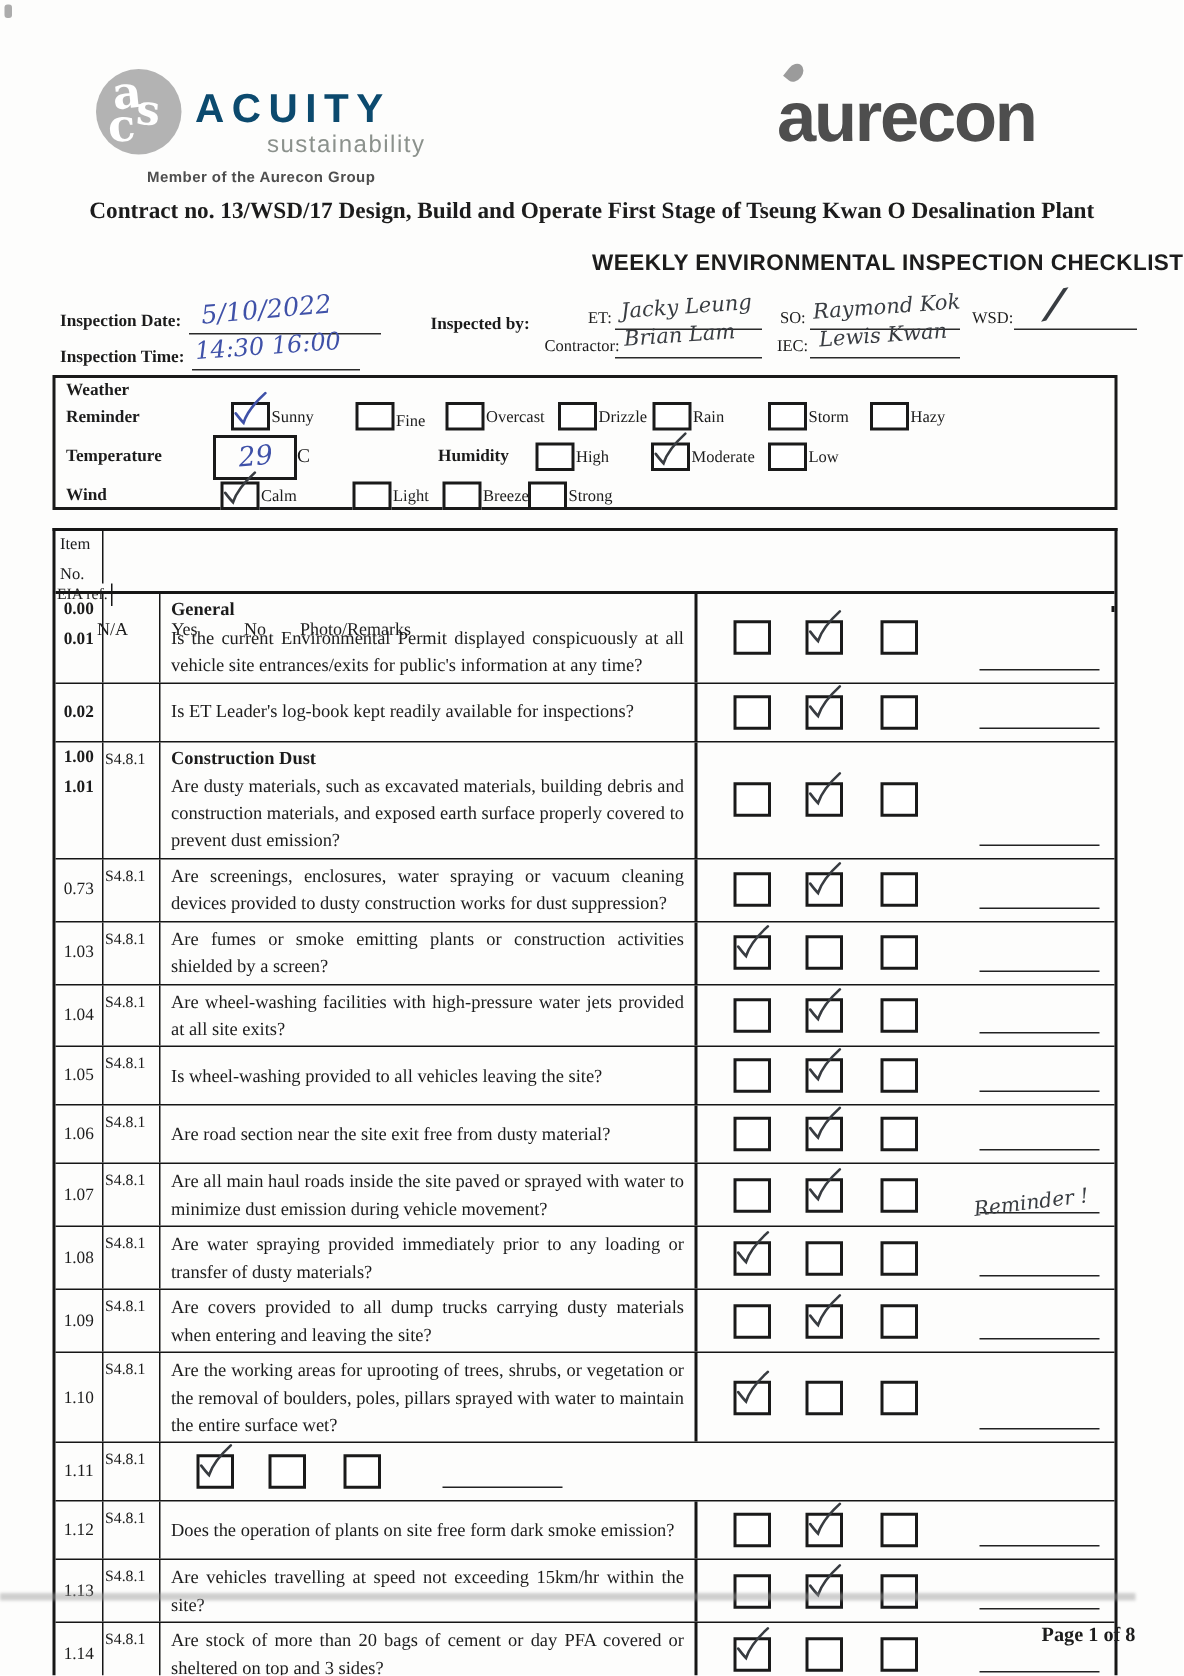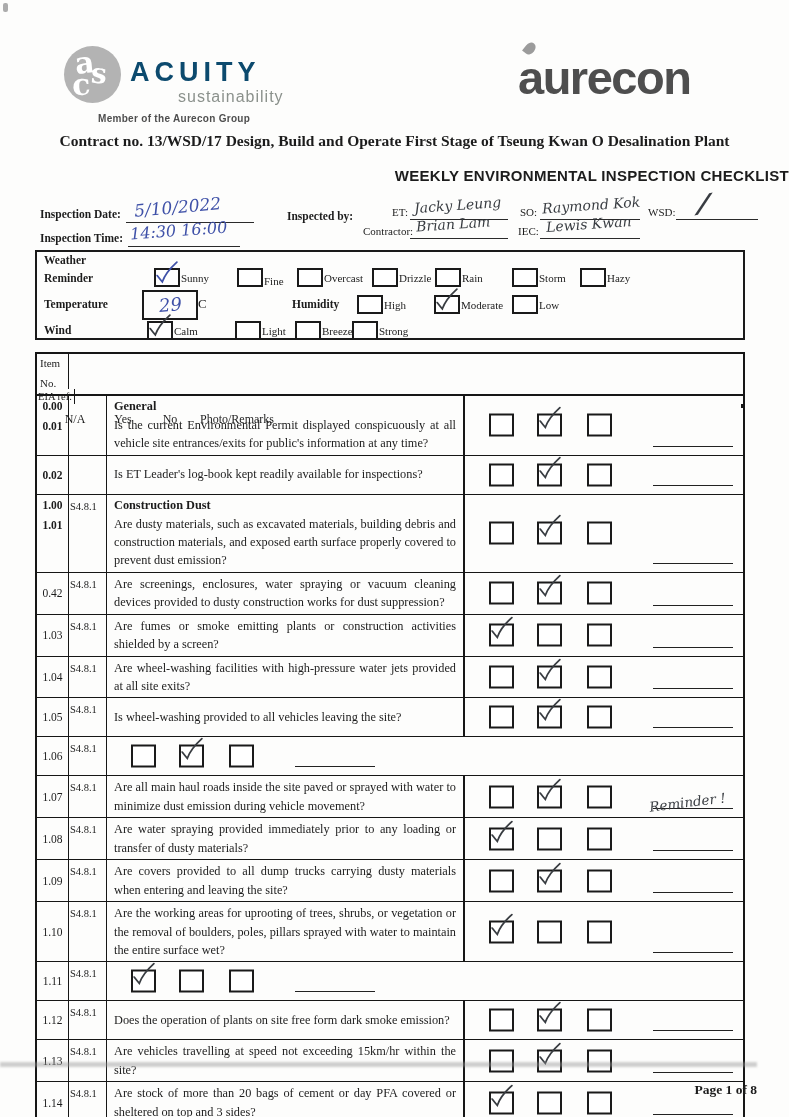--- a/index.html
+++ b/index.html
@@ -321,21 +321,21 @@
             </span>
       <span class="cb cb-no"></span>
       <span class="rem-line">
         <span class="rem-text hw hw-pen"></span>
       </span>
     </div>
   </div>
 
   <div class="t-row">
     <div class="c-item">
-            <div class="item-line">0.42</div>
+            <div class="item-line">0.73</div>
           </div>
     <div class="c-eia">S4.8.1</div>
     <div class="c-q">
 
       <div class="q-text">Are screenings, enclosures, water spraying or vacuum cleaning devices provided to dusty construction works for dust suppression?</div>
     </div>
     <div class="c-ans">
       <span class="cb cb-na"></span>
       <span class="cb cb-yes">
               <svg viewBox="0 0 26 26" class="tick tick-pen">
@@ -416,20 +416,24 @@
         <span class="rem-text hw hw-pen"></span>
       </span>
     </div>
   </div>
 
   <div class="t-row">
     <div class="c-item">
             <div class="item-line">1.06</div>
           </div>
     <div class="c-eia">S4.8.1</div>
+    <div class="c-q">
+
+      <div class="q-text">Are road section near the site exit free from dusty material?</div>
+    </div>
     <div class="c-ans">
       <span class="cb cb-na"></span>
       <span class="cb cb-yes">
               <svg viewBox="0 0 26 26" class="tick tick-pen">
                 <path d="M4 15 Q7 19 9 21 Q12 12 23 2" fill="none" stroke="currentColor" stroke-width="1.7" stroke-linecap="round"></path>
               </svg>
             </span>
       <span class="cb cb-no"></span>
       <span class="rem-line">
         <span class="rem-text hw hw-pen"></span>

